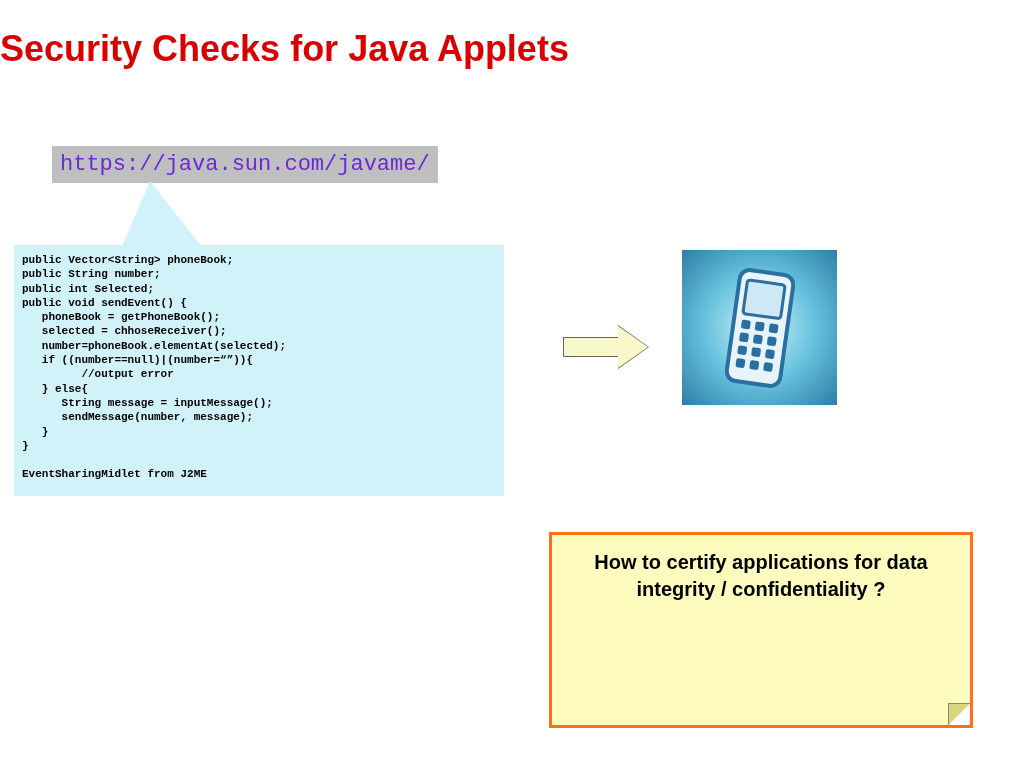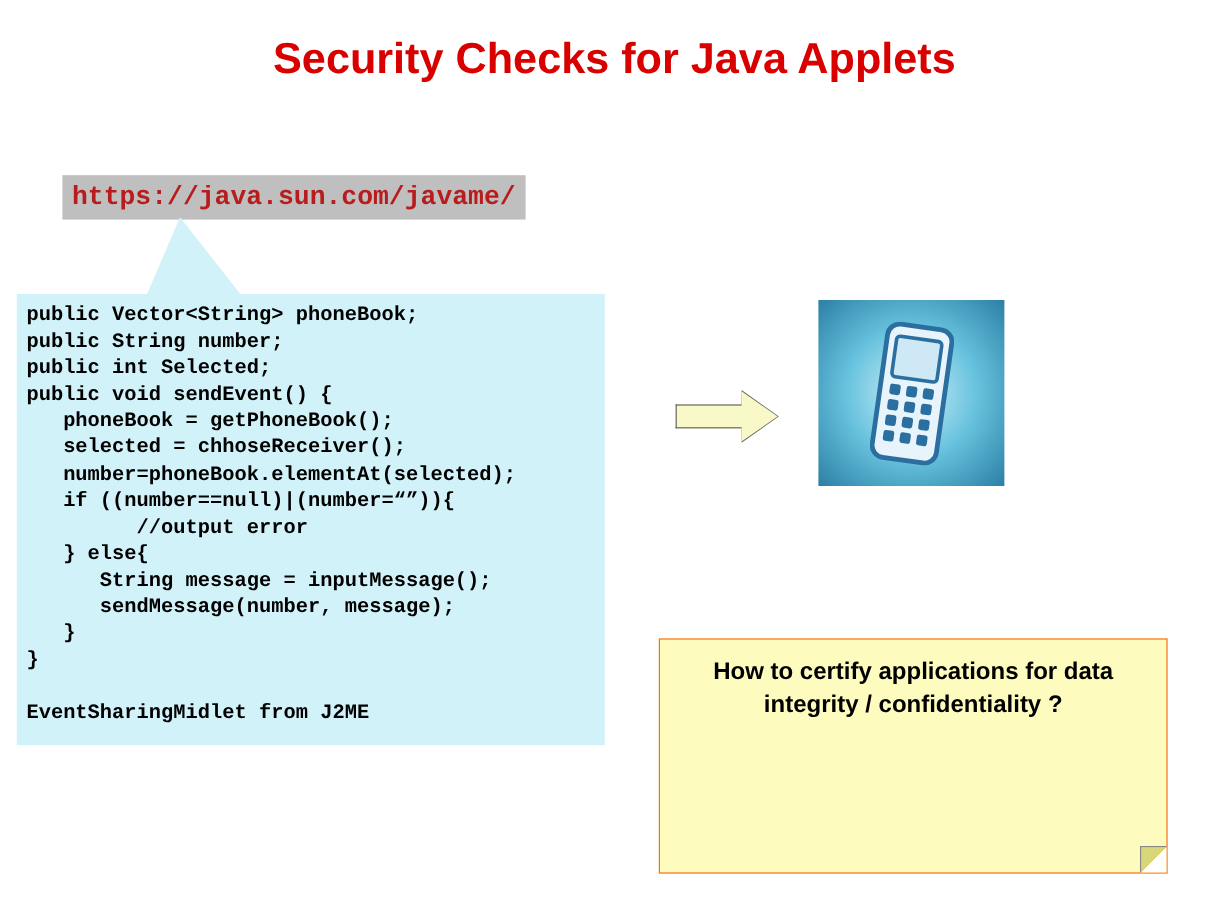--- a/index.html
+++ b/index.html
@@ -9,56 +9,55 @@
     background: #ffffff;
     position: relative;
     font-family: Arial, sans-serif;
     overflow: hidden;
   }
   .title {
     position: absolute;
     top: 28px;
     left: 0;
     width: 100%;
-    text-align: center;
     font-family: "Comic Sans MS", cursive, sans-serif;
     font-size: 36px;
     font-weight: bold;
     color: #d90000;
   }
   .url-bar {
     position: absolute;
     top: 146px;
     left: 52px;
     background: #bfbfbf;
     font-family: "Courier New", monospace;
     font-size: 22px;
-    font-weight: bold;
+    font-weight: normal;
     padding: 6px 8px;
-    color: #b91c1c;
+    color: #6d28d9;
   }
   .pointer-triangle {
     position: absolute;
     top: 181px;
     left: 120px;
     width: 0;
     height: 0;
     border-left: 30px solid transparent;
     border-right: 55px solid transparent;
     border-bottom: 70px solid #d2f2fa;
   }
   .code-block {
     position: absolute;
     top: 245px;
     left: 14px;
     width: 490px;
     background: #d2f2fa;
     padding: 8px 8px 14px 8px;
     font-family: "Courier New", monospace;
-    font-size: 17px;
+    font-size: 11px;
     font-weight: bold;
     line-height: 1.3;
     white-space: pre;
     color: #000;
   }
   .arrow {
     position: absolute;
     top: 326px;
     left: 563px;
     width: 86px;
@@ -108,21 +107,21 @@
     justify-content: center;
   }
   .phone-box svg { display: block; }
   .note {
     position: absolute;
     top: 532px;
     left: 549px;
     width: 424px;
     height: 196px;
     background: #fdfbbd;
-    border: 1px solid #f97316;
+    border: 3px solid #f97316;
     padding: 14px 18px;
     font-family: Arial, sans-serif;
     font-size: 20px;
     font-weight: bold;
     text-align: center;
     line-height: 1.35;
   }
   .note .gap { height: 24px; }
   .note-fold {
     position: absolute;

